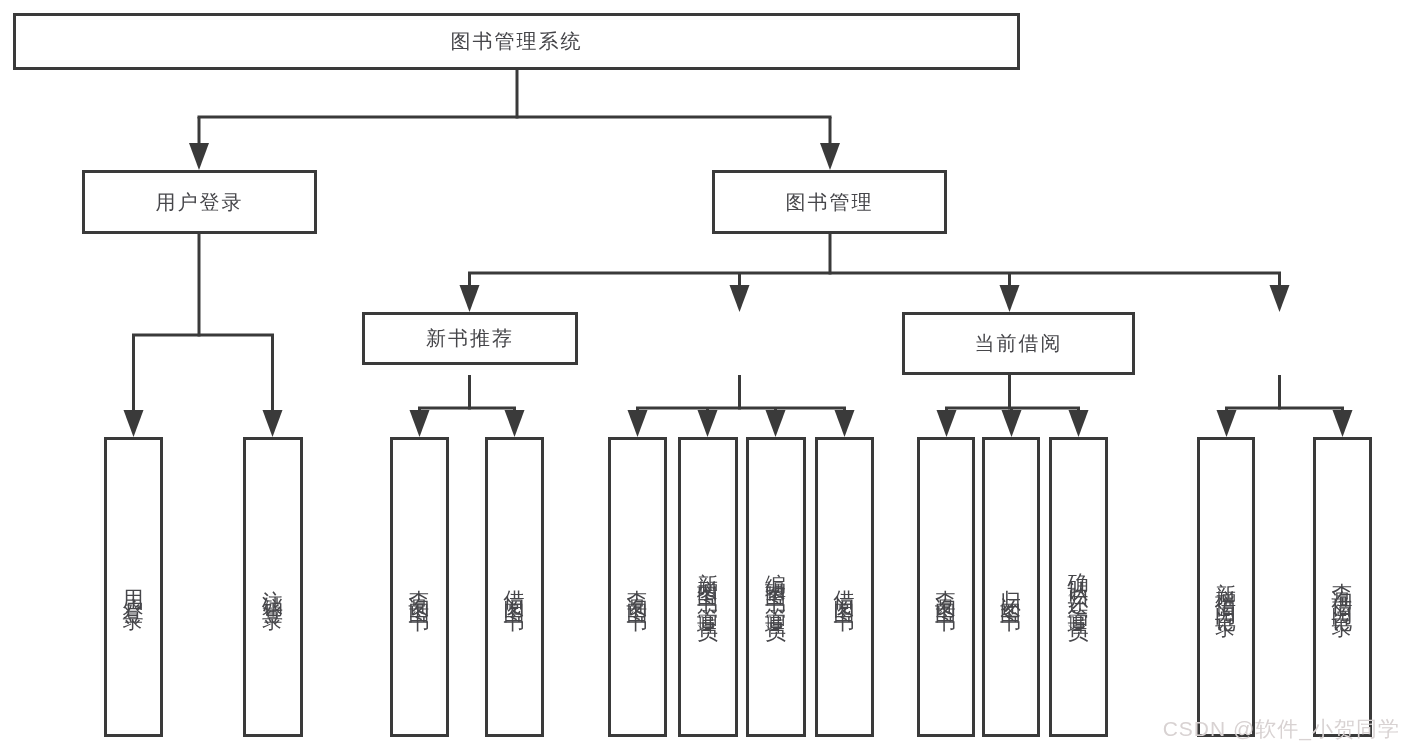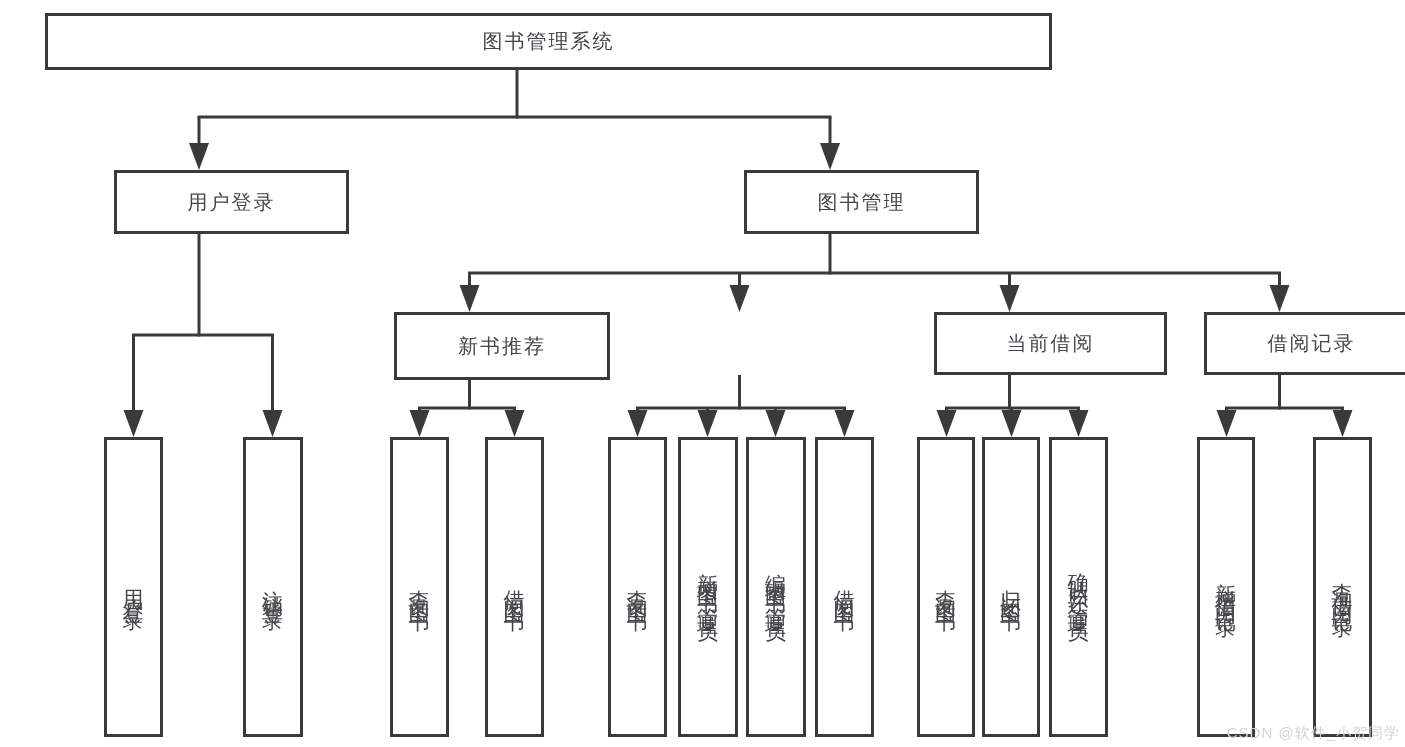--- a/index.html
+++ b/index.html
@@ -32,34 +32,33 @@
     display: flex;
     align-items: center;
     justify-content: center;
     color: var(--text);
     z-index: 2;
   }
   .h-node {
     font-size: 20px;
     letter-spacing: 2px;
     white-space: nowrap;
-    margin-left: 32px;
   }
   .v-node {
     writing-mode: vertical-rl;
     text-orientation: mixed;
     font-size: 21px;
     letter-spacing: 7px;
     line-height: 1;
   }
   .watermark {
     position: absolute;
     right: 5px;
     bottom: 4px;
-    font-size: 15px;
+    font-size: 21px;
     letter-spacing: 1px;
     color: var(--watermark);
     z-index: 3;
     white-space: nowrap;
   }
 </style>
 </head>
 <body>
 
 <div class="canvas">
@@ -129,23 +128,22 @@
       <polygon points="1216.5,410 1236.5,410 1226.5,437"></polygon>
       <polygon points="1332.5,410 1352.5,410 1342.5,437"></polygon>
     </g>
   </svg>
 
   <div class="node h-node" style="left:13px; top:13px; width:1007px; height:57px;">图书管理系统</div>
 
   <div class="node h-node" style="left:82px; top:170px; width:235px; height:64px;">用户登录</div>
   <div class="node h-node" style="left:712px; top:170px; width:235px; height:64px;">图书管理</div>
 
-  <div class="node h-node" style="left:362px; top:312px; width:216px; height:68px;">新书推荐</div>
+  <div class="node h-node" style="left:362px; top:312px; width:216px; height:53px;">新书推荐</div>
   <div class="node h-node" style="left:902px; top:312px; width:233px; height:63px;">当前借阅</div>
-  <div class="node h-node" style="left:1172px; top:312px; width:215px; height:63px;">借阅记录</div>
 
   <div class="node v-node" style="left:104px; top:437px; width:59px; height:300px;">用户登录</div>
   <div class="node v-node" style="left:243px; top:437px; width:60px; height:300px;">注销登录</div>
 
   <div class="node v-node" style="left:390px; top:437px; width:59px; height:300px;">查询图书</div>
   <div class="node v-node" style="left:485px; top:437px; width:59px; height:300px;">借阅图书</div>
 
   <div class="node v-node" style="left:608px; top:437px; width:59px; height:300px;">查询图书</div>
   <div class="node v-node" style="left:678px; top:437px; width:60px; height:300px;">新增图书（管理员）</div>
   <div class="node v-node" style="left:746px; top:437px; width:60px; height:300px;">编辑图书（管理员）</div>

